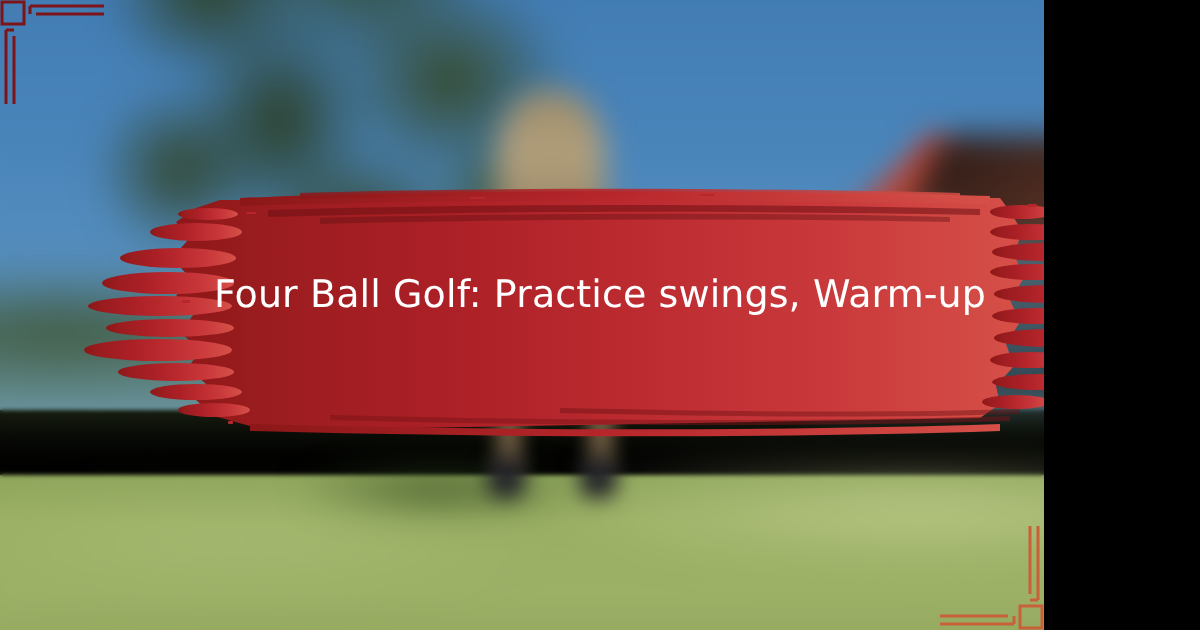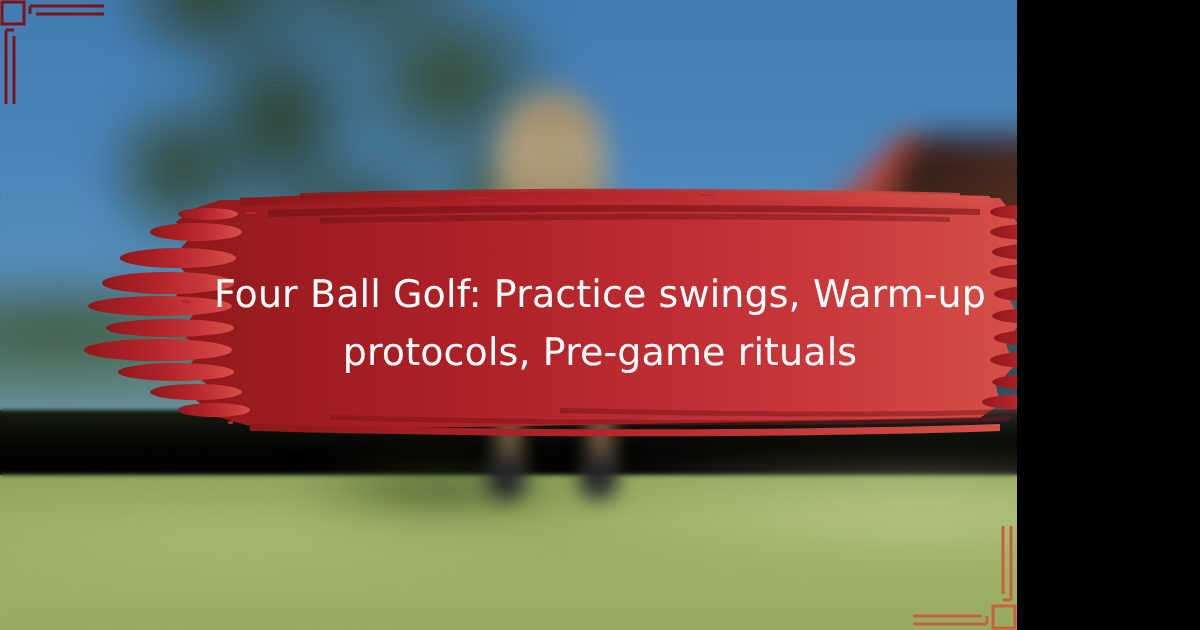--- a/index.html
+++ b/index.html
@@ -6,20 +6,21 @@
     margin: 0;
     padding: 0;
     background: #000;
   }
   #card {
     position: relative;
     width: 1017px;
     height: 630px;
     overflow: hidden;
     font-family: "DejaVu Sans", "Liberation Sans", sans-serif;
+    padding-left: 27px;
   }
 
   
   .bg {
     position: absolute;
     inset: 0;
     overflow: hidden;
   }
   .bg-layer {
     position: absolute;
@@ -427,21 +428,20 @@
           <rect x="700" y="194" width="14" height="2" rx="1"></rect>
           <rect x="470" y="197" width="16" height="2" rx="1"></rect>
         </g>
       </g>
     </svg>
   </div>
 
   <div class="title-pos">
     <div class="title" style="position:static;padding:0;">
       <span>Four Ball Golf: Practice swings, Warm-up</span><br>
-      <span>protocols, Pre-game rituals</span>
     </div>
   </div>
 
   <svg class="corner tl" viewBox="0 0 104 104" xmlns="http://www.w3.org/2000/svg">
     <g fill="none" stroke="#7c1419" stroke-width="3">
       <rect x="2" y="2" width="22" height="22"></rect>
       <path d="M 30 6 L 104 6"></path>
       <path d="M 36 14 L 104 14"></path>
       <path d="M 6 30 L 6 104"></path>
       <path d="M 14 36 L 14 104"></path>

